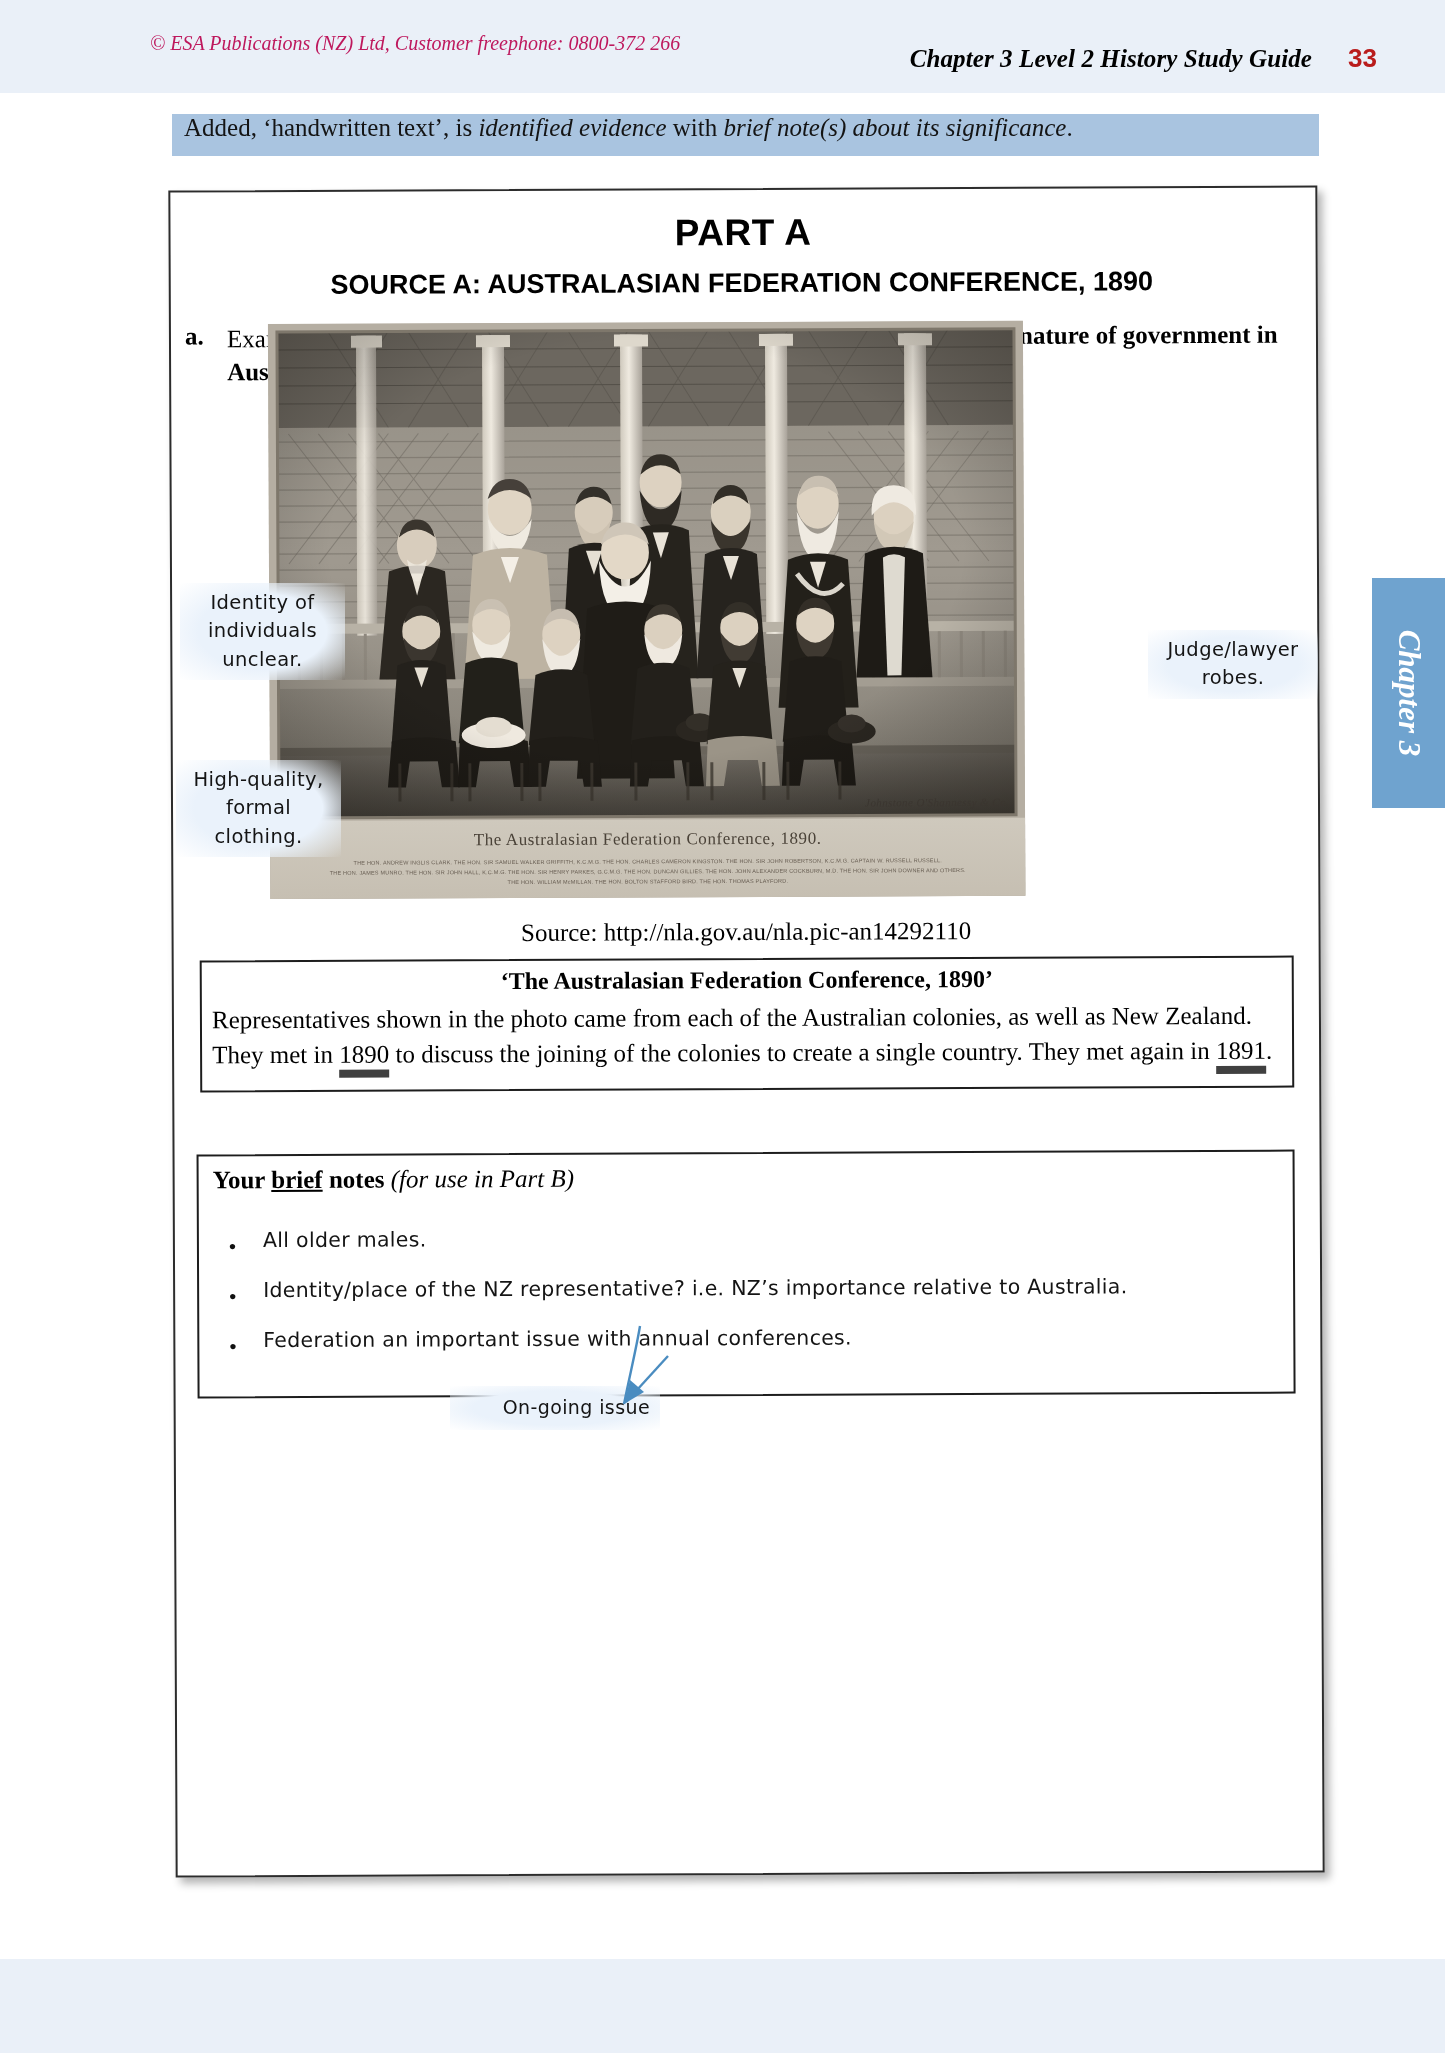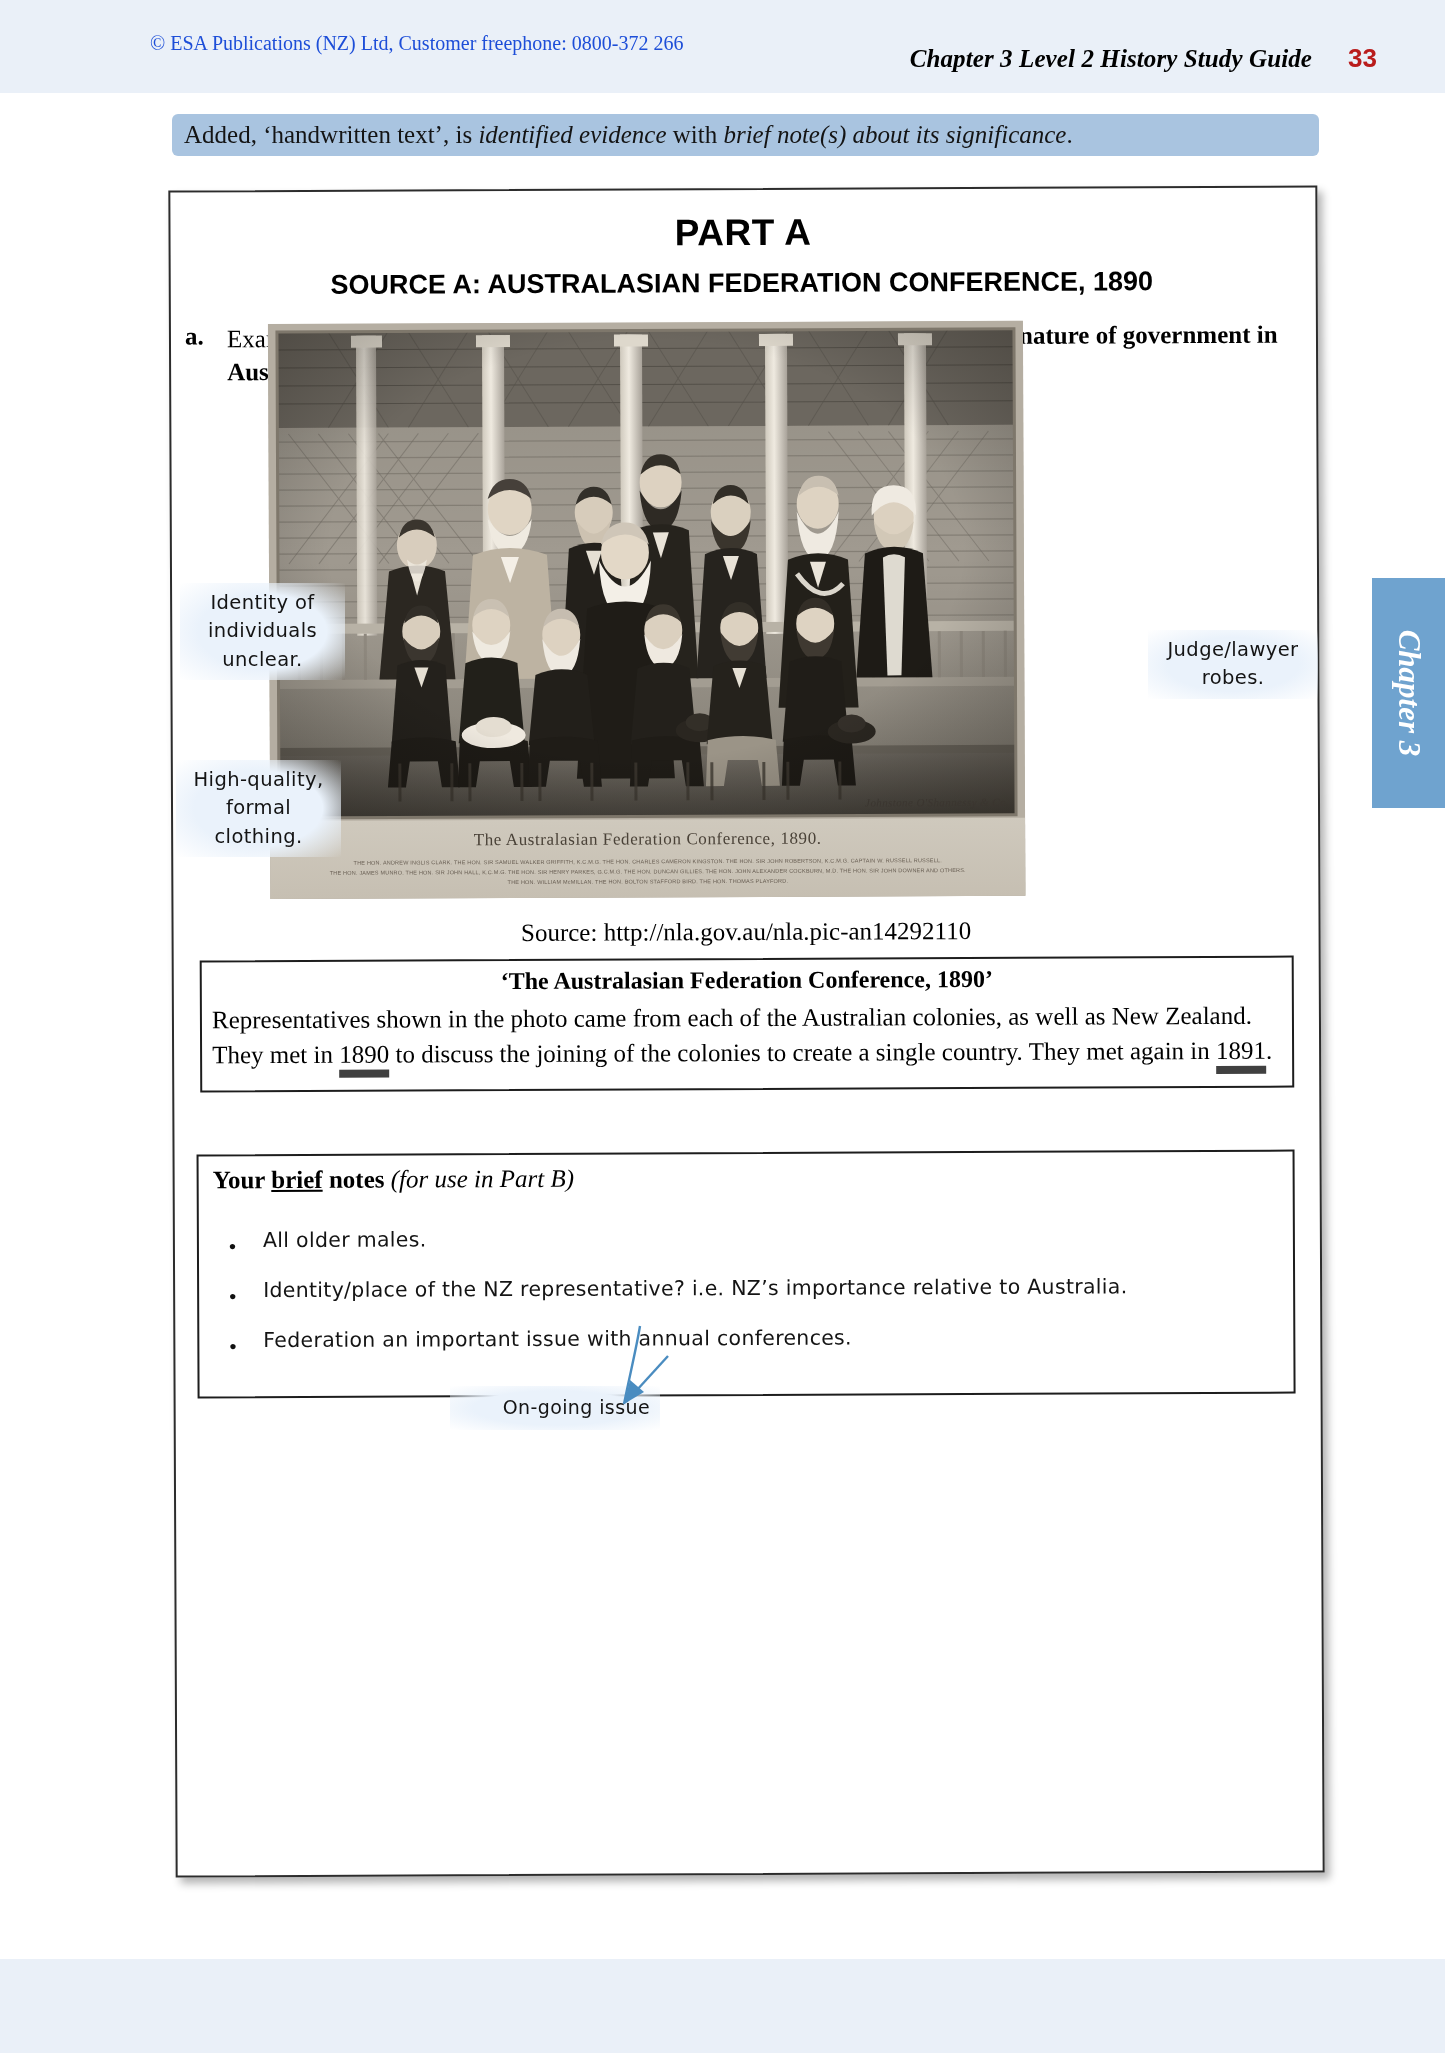--- a/index.html
+++ b/index.html
@@ -42,22 +42,20 @@
     color: #b91c1c;
   }
 
   
   .instruction-banner {
     position: absolute;
     left: 172px; top: 114px;
     width: 1147px; height: 42px;
     background: #a9c4e0;
     display: flex;
-    align-items: center;
-    border-radius: 6px;
   }
   .instruction-text {
     font-family: "Liberation Serif", serif;
     font-size: 25px;
     color: #141414;
     padding-left: 12px;
     white-space: nowrap;
   }
   .instruction-text i { font-style: italic; }
 
@@ -293,22 +291,23 @@
   .footer-band {
     position: absolute;
     left: 0; bottom: 0;
     width: 1445px; height: 94px;
     background: #eaf0f8;
   }
   .footer-text {
     position: absolute;
     left: 150px; top: 32px;
     font-family: "Liberation Serif", serif;
+    font-style: italic;
     font-size: 20px;
-    color: #1d4ed8;
+    color: #be185d;
     white-space: nowrap;
   }
 </style>
 </head>
 <body>
 
 <div class="header-band"></div>
 <div class="header-title">Chapter 3 Level 2 History Study Guide</div>
 <div class="header-page">33</div>
 

